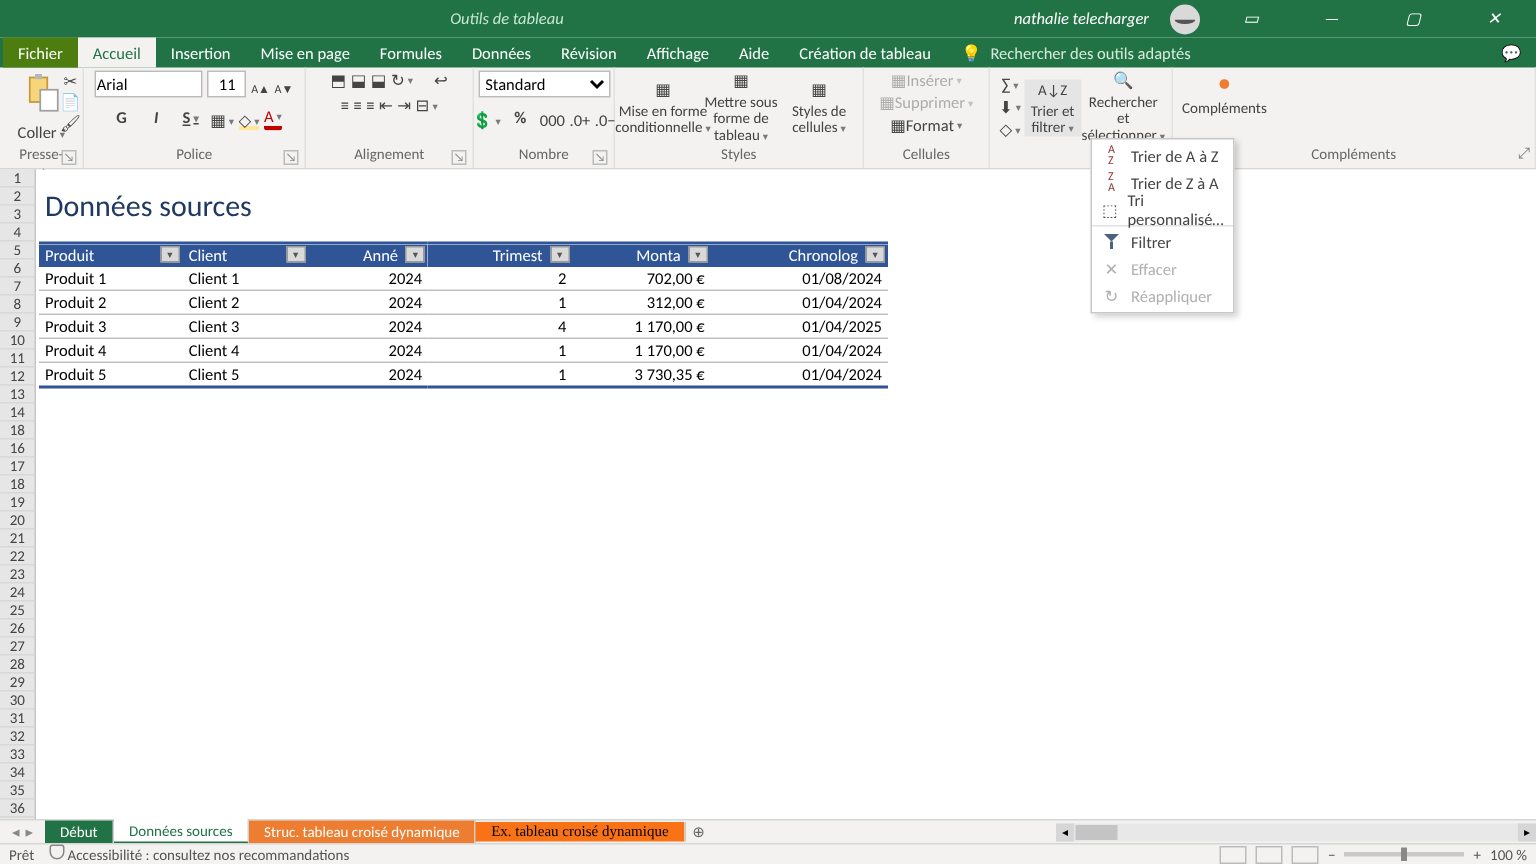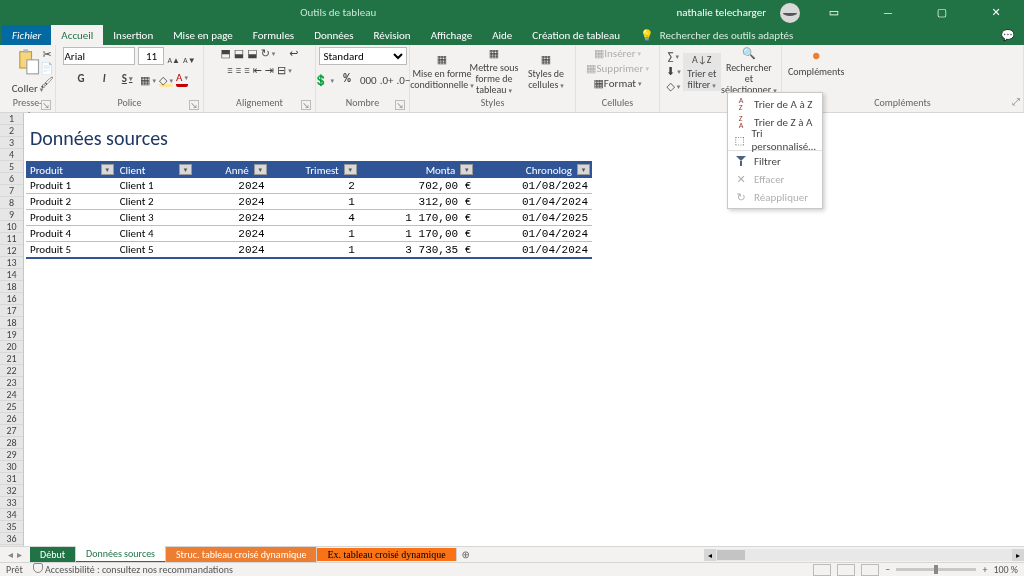--- a/index.html
+++ b/index.html
@@ -1,30 +1,30 @@
 <!DOCTYPE html>
 <html><head>
 <meta charset="utf-8">
 <style>
   * { margin: 0; padding: 0; box-sizing: border-box; font-family: "Segoe UI", Calibri, sans-serif; user-select: none; }
   body { width: 1024px; height: 576px; overflow: hidden; background: #fff; }
 
   
-  .titlebar { height: 25px; background: #217346; display: flex; align-items: center; color: #fff; font-size: 11px; }
+  .titlebar { height: 25px; background: #217346; display: flex; align-items: center; color: #fff; font-size: 11px; font-style: italic; }
   .titlebar .center { flex: 1; display: flex; justify-content: center; gap: 22px; align-items: center; }
   .titlebar .tab-tools { color: #c7e6d4; font-size: 11px; }
   .titlebar .right { display: flex; align-items: center; gap: 14px; padding-right: 8px; }
   .titlebar .wbtn { width: 40px; height: 24px; display: flex; align-items: center; justify-content: center; }
   .titlebar .avatar { width: 20px; height: 20px; border-radius: 50%; background: #d9d9d9; display: inline-flex; align-items: center; justify-content: center; }
   .titlebar .avatar .swoosh { width: 14px; height: 6px; border-bottom: 3px solid #555; border-radius: 0 0 50% 50%; }
 
   
   .menutabs { height: 20px; background: #217346; display: flex; align-items: stretch; color: #fff; font-size: 11px; padding-left: 2px; position: relative; }
   .menutabs .tab { padding: 0 10px; display: flex; align-items: center; }
-  .menutabs .tab.file { background: #0369a1; font-style: italic; }
+  .menutabs .tab.file { background: #4d7c0f; }
   .menutabs .tab.active { background: #f3f2f1; color: #217346; }
   .menutabs .telltab { padding: 0 10px; display: flex; align-items: center; gap: 6px; color: #d6eadb; }
   .menutabs .feedback { position: absolute; right: 6px; top: 0; bottom: 0; width: 20px; display: flex; align-items: center; justify-content: center; }
 
   
   .ribbon { height: 68px; background: #f3f2f1; border-bottom: 1px solid #d6d6d6; display: flex; font-size: 11px; color: #444; }
   .group { border-right: 1px solid #e1e1e1; padding: 2px 6px; display: flex; flex-direction: column; justify-content: space-between; position: relative; }
   .group .body { display: flex; align-items: center; gap: 4px; }
   .group .label { height: 14px; text-align: center; color: #666; font-size: 10px; position: relative; }
   .group .label .dlg { position: absolute; right: -2px; bottom: 0; font-size: 8px; color: #888; border: 1px solid #bbb; width: 10px; height: 10px; line-height: 8px; text-align: center; }
@@ -52,21 +52,21 @@
   .rowheaders div { height: 12px; border-bottom: 1px solid #d8d8d8; text-align: center; line-height: 12px; }
   .cells { flex: 1; position: relative; background: #fff; }
 
   .cells .title { position: absolute; top: 13px; left: 6px; font-size: 20px; color: #203864; }
   .tbl { position: absolute; top: 48px; left: 2px; width: 566px; font-size: 11px; border-collapse: collapse; }
   .tbl thead th { background: #2f5597; color: #fff; font-weight: normal; text-align: left; padding: 1px 20px 1px 4px; height: 12px; position: relative; }
   .tbl thead th.r { text-align: right; padding: 1px 20px 1px 4px; }
   .tbl thead th .fbtn { position: absolute; right: 2px; top: 1px; width: 13px; height: 11px; background: #d9d9d9; border: 1px solid #999; font-size: 7px; line-height: 9px; text-align: center; color: #555; }
   .tbl tbody td { border-bottom: 1px solid #bfbfbf; padding: 1px 4px; height: 12px; }
   .tbl tbody tr:last-child td { border-bottom: 2px solid #2f5597; }
-  .tbl td.r { text-align: right; font-family: Liberation Mono, monospace; }
+  .tbl td.r { text-align: right; }
   .tbl thead { border-top: 2px solid #2f5597; }
 
   
   .sheettabs { position: absolute; bottom: 14px; left: 0; right: 0; height: 16px; background: #f3f2f1; border-top: 1px solid #d6d6d6; display: flex; align-items: center; font-size: 10px; }
   .sheettabs .navs { display: flex; gap: 4px; padding: 0 8px; color: #888; }
   .sheettabs .stab { padding: 1px 10px; border-right: 1px solid #d0d0d0; background: #fff; }
   .sheettabs .stab.green { background: #217346; color: #fff; }
   .sheettabs .stab.active { background: #fff; border-bottom: 2px solid #217346; color: #217346; }
   .sheettabs .stab.orange { background: #ed7d31; color: #fff; }
   .sheettabs .stab.orange2 { background: #f97316; font-family: Liberation Serif, serif; }

